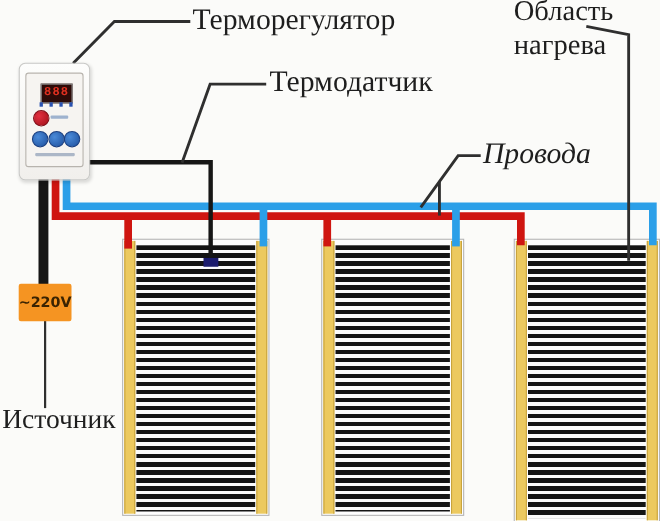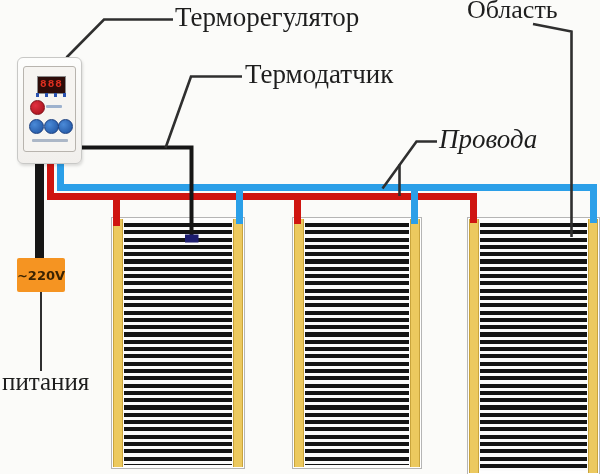--- a/index.html
+++ b/index.html
@@ -138,19 +138,20 @@
   </div>
 
   <div class="voltage">
     <span>~220V</span>
   </div>
 
   <div class="lbl lbl-thermoreg">Терморегулятор</div>
   <div class="lbl lbl-thermosensor">Термодатчик</div>
   <div class="lbl lbl-area">
     <div>Область</div>
+    <div>нагрева</div>
   </div>
   <div class="lbl lbl-wires">Провода</div>
   <div class="lbl lbl-power">
-    <div>питания</div>
+    <div>Источник</div>
   </div>
 
 </div>
 
 </body></html>

